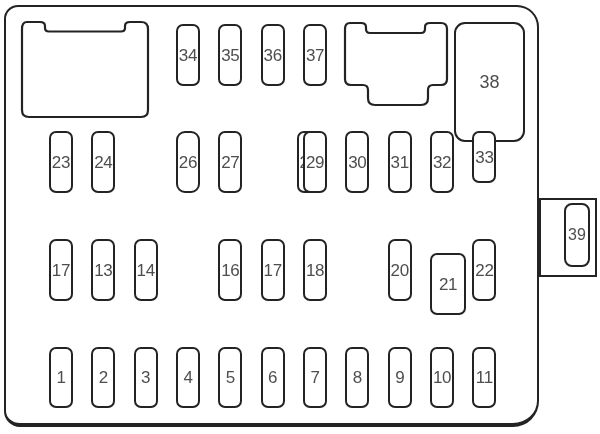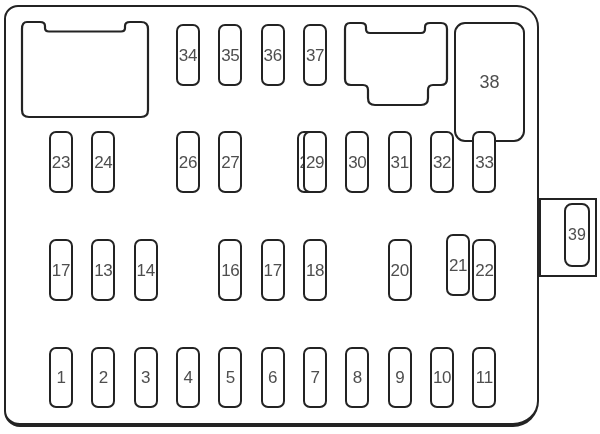--- a/index.html
+++ b/index.html
@@ -68,36 +68,36 @@
 
   <div class="side-connector"></div>
   <div class="fuse-side">39</div>
 
 <div class="fuse" style="left: 176.02px; top: 24px; width: 24px; height: 62px;">34</div>
     <div class="fuse" style="left: 218.36px; top: 24px; width: 24px; height: 62px;">35</div>
     <div class="fuse" style="left: 260.7px; top: 24px; width: 24px; height: 62px;">36</div>
     <div class="fuse" style="left: 303.04px; top: 24px; width: 24px; height: 62px;">37</div>
     <div class="fuse" style="left: 49px; top: 131px; width: 24px; height: 62px;">23</div>
     <div class="fuse" style="left: 91.34px; top: 131px; width: 24px; height: 62px;">24</div>
-    <div class="fuse" style="left: 176.02px; top: 131px; width: 24px; height: 62px;">26</div>
+    <div class="fuse" style="left: 176.02px; top: 131px; width: 24px; height: 62px; border-radius: 9px;">26</div>
     <div class="fuse" style="left: 218.36px; top: 131px; width: 24px; height: 62px;">27</div>
     <div class="fuse" style="left: 260.7px; top: 131px; width: 24px; height: 62px; margin-left: 36px;">28</div>
     <div class="fuse" style="left: 303.04px; top: 131px; width: 24px; height: 62px;">29</div>
     <div class="fuse" style="left: 345.38px; top: 131px; width: 24px; height: 62px;">30</div>
     <div class="fuse" style="left: 387.72px; top: 131px; width: 24px; height: 62px;">31</div>
     <div class="fuse" style="left: 430.06px; top: 131px; width: 24px; height: 62px;">32</div>
-    <div class="fuse" style="left: 472.4px; top: 131px; width: 24px; height: 62px;">33</div>
+    <div class="fuse" style="left: 472.4px; top: 131px; width: 24px; height: 52px;">33</div>
     <div class="fuse" style="left: 49px; top: 239px; width: 24px; height: 62px;">17</div>
     <div class="fuse" style="left: 91.34px; top: 239px; width: 24px; height: 62px;">13</div>
     <div class="fuse" style="left: 133.68px; top: 239px; width: 24px; height: 62px;">14</div>
     <div class="fuse" style="left: 218.36px; top: 239px; width: 24px; height: 62px;">16</div>
     <div class="fuse" style="left: 260.7px; top: 239px; width: 24px; height: 62px;">17</div>
     <div class="fuse" style="left: 303.04px; top: 239px; width: 24px; height: 62px;">18</div>
     <div class="fuse" style="left: 387.72px; top: 239px; width: 24px; height: 62px;">20</div>
-    <div class="fuse" style="left: 430.06px; top: 234px; width: 24px; height: 62px; margin-left: 16px;">21</div>
+    <div class="fuse" style="left: 430.06px; top: 253px; width: 36px; height: 62px;">21</div>
     <div class="fuse" style="left: 472.4px; top: 239px; width: 24px; height: 62px;">22</div>
     <div class="fuse" style="left: 49px; top: 347px; width: 24px; height: 61px;">1</div>
     <div class="fuse" style="left: 91.34px; top: 347px; width: 24px; height: 61px;">2</div>
     <div class="fuse" style="left: 133.68px; top: 347px; width: 24px; height: 61px;">3</div>
     <div class="fuse" style="left: 176.02px; top: 347px; width: 24px; height: 61px;">4</div>
     <div class="fuse" style="left: 218.36px; top: 347px; width: 24px; height: 61px;">5</div>
     <div class="fuse" style="left: 260.7px; top: 347px; width: 24px; height: 61px;">6</div>
     <div class="fuse" style="left: 303.04px; top: 347px; width: 24px; height: 61px;">7</div>
     <div class="fuse" style="left: 345.38px; top: 347px; width: 24px; height: 61px;">8</div>
     <div class="fuse" style="left: 387.72px; top: 347px; width: 24px; height: 61px;">9</div>

